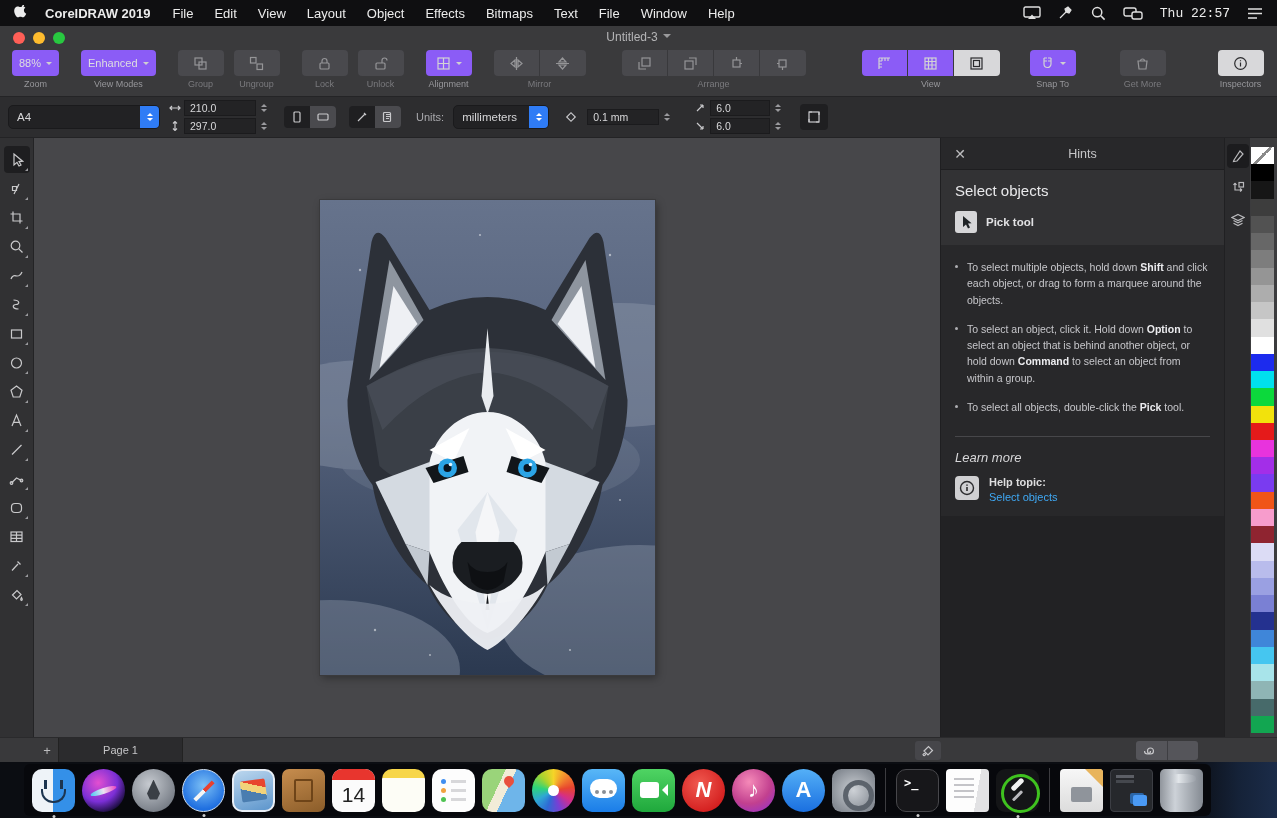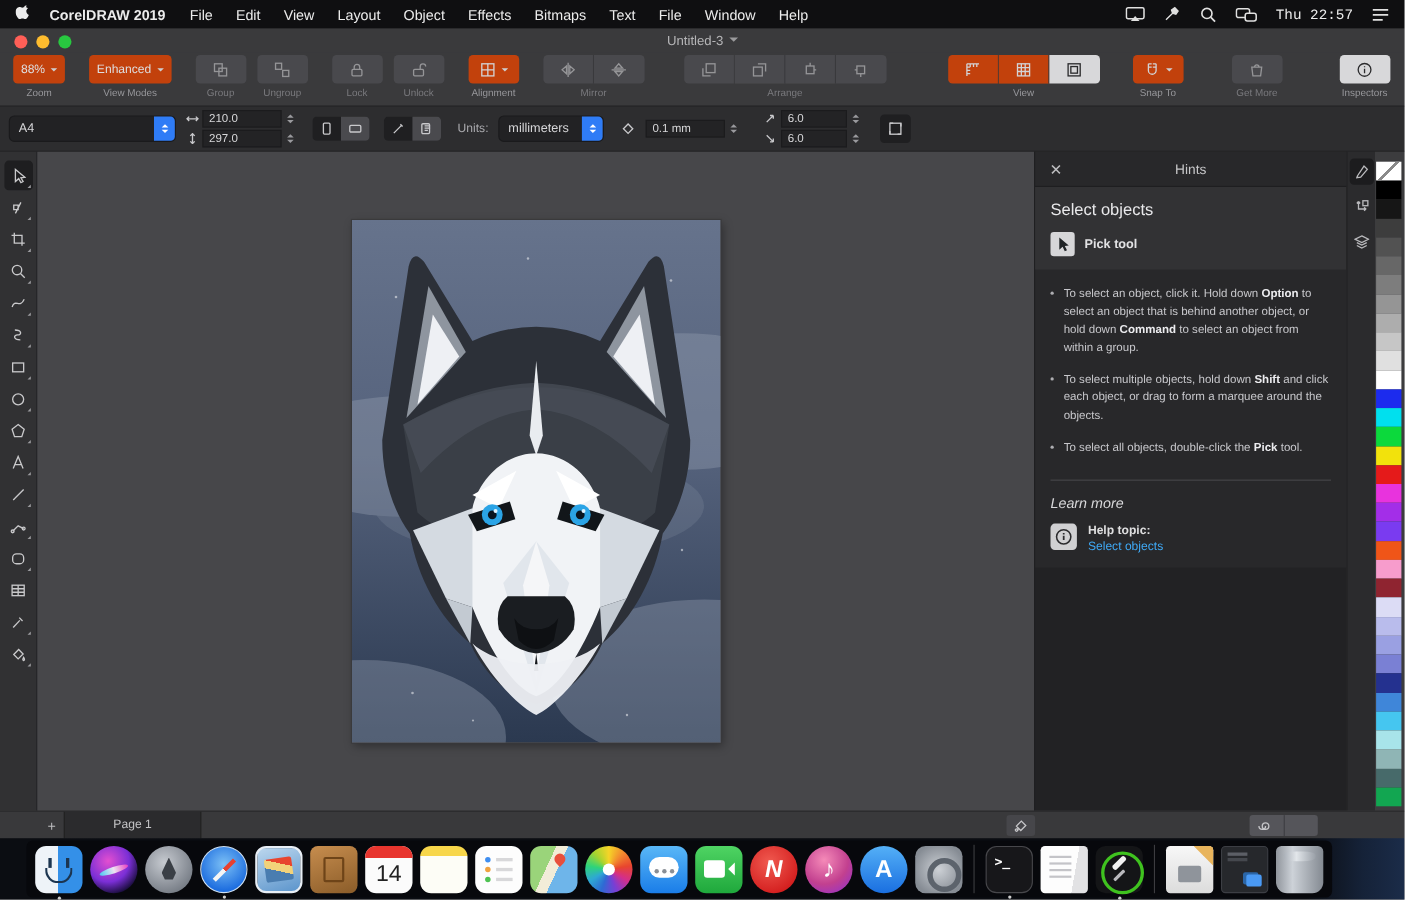--- a/index.html
+++ b/index.html
@@ -21,21 +21,21 @@
   .lights { position:absolute; left:13px; top:6px; display:flex; gap:8px; }
   .light { width:12px; height:12px; border-radius:50%; }
   .l-red{background:#ff5f57}.l-yel{background:#febc2e}.l-grn{background:#28c840}
   .wintitle { position:absolute; left:0; right:0; top:4px; text-align:center; color:#b5b5b7; font-size:12px; }
   .wintitle .chev { display:inline-block; width:0; height:0; border:4px solid transparent; border-top-color:#9a9a9c; margin-left:5px; vertical-align:-1px; }
 
   
   .toolbar { height:48px; background:#3a3a3c; display:flex; align-items:flex-start; padding:2px 10px 0 12px; gap:22px; }
   .tgroup { display:flex; flex-direction:column; align-items:center; gap:3px; }
   .btnrow { display:flex; }
-  .tbtn { height:26px; min-width:46px; padding:0 7px; border-radius:4px; background:#c2410c; display:flex; align-items:center; justify-content:center; gap:5px; color:#dedee0; font-size:11px; }
+  .tbtn { height:26px; min-width:46px; padding:0 7px; border-radius:4px; background:#8b5cf6; display:flex; align-items:center; justify-content:center; gap:5px; color:#dedee0; font-size:11px; }
   .tbtn.dis { background:#49494d; color:#8e8e92; }
   .tbtn.dis svg { opacity:.55; }
   .tbtn.lit { background:#d8d8da; }
   .tbtn.lit svg path, .tbtn.lit svg rect, .tbtn.lit svg circle { stroke:#2b2b2d; }
   .seg .tbtn { border-radius:0; border-right:1px solid #39393c; }
   .seg .tbtn:first-child { border-radius:4px 0 0 4px; }
   .seg .tbtn:last-child { border-radius:0 4px 4px 0; border-right:none; }
   .pairrow { display:flex; gap:10px; }
   .tlabel { font-size:9px; color:#97979b; white-space:nowrap; }
   .tlabel.dim { color:#7a7a7e; }
@@ -710,24 +710,24 @@
           <span class="h-toolico">
             <svg width="13" height="14" viewBox="0 0 13 14">
                 <path fill="#1f2326" d="M3 1 L3 12 L6 9.4 L8 13.4 L10 12.4 L8 8.6 L11.6 8.2 Z"></path>
               </svg>
           </span>
           <span class="h-toolname">Pick tool</span>
         </div>
       </div>
       <ul class="h-bullets">
           <li>
-            <span>To select an object, click it. Hold down <b>Option</b> to select an object that is behind another object, or hold down <b>Command</b> to select an object from within a group.</span>
+            <span>To select multiple objects, hold down <b>Shift</b> and click each object, or drag to form a marquee around the objects.</span>
           </li>
           <li>
-            <span>To select multiple objects, hold down <b>Shift</b> and click each object, or drag to form a marquee around the objects.</span>
+            <span>To select an object, click it. Hold down <b>Option</b> to select an object that is behind another object, or hold down <b>Command</b> to select an object from within a group.</span>
           </li>
           <li>
             <span>To select all objects, double-click the <b>Pick</b> tool.</span>
           </li>
         </ul>
       <div class="h-div"></div>
       <div class="h-learn">
         <div class="h-learn-title">Learn more</div>
         <div class="h-helprow">
           <span class="h-helpico">

